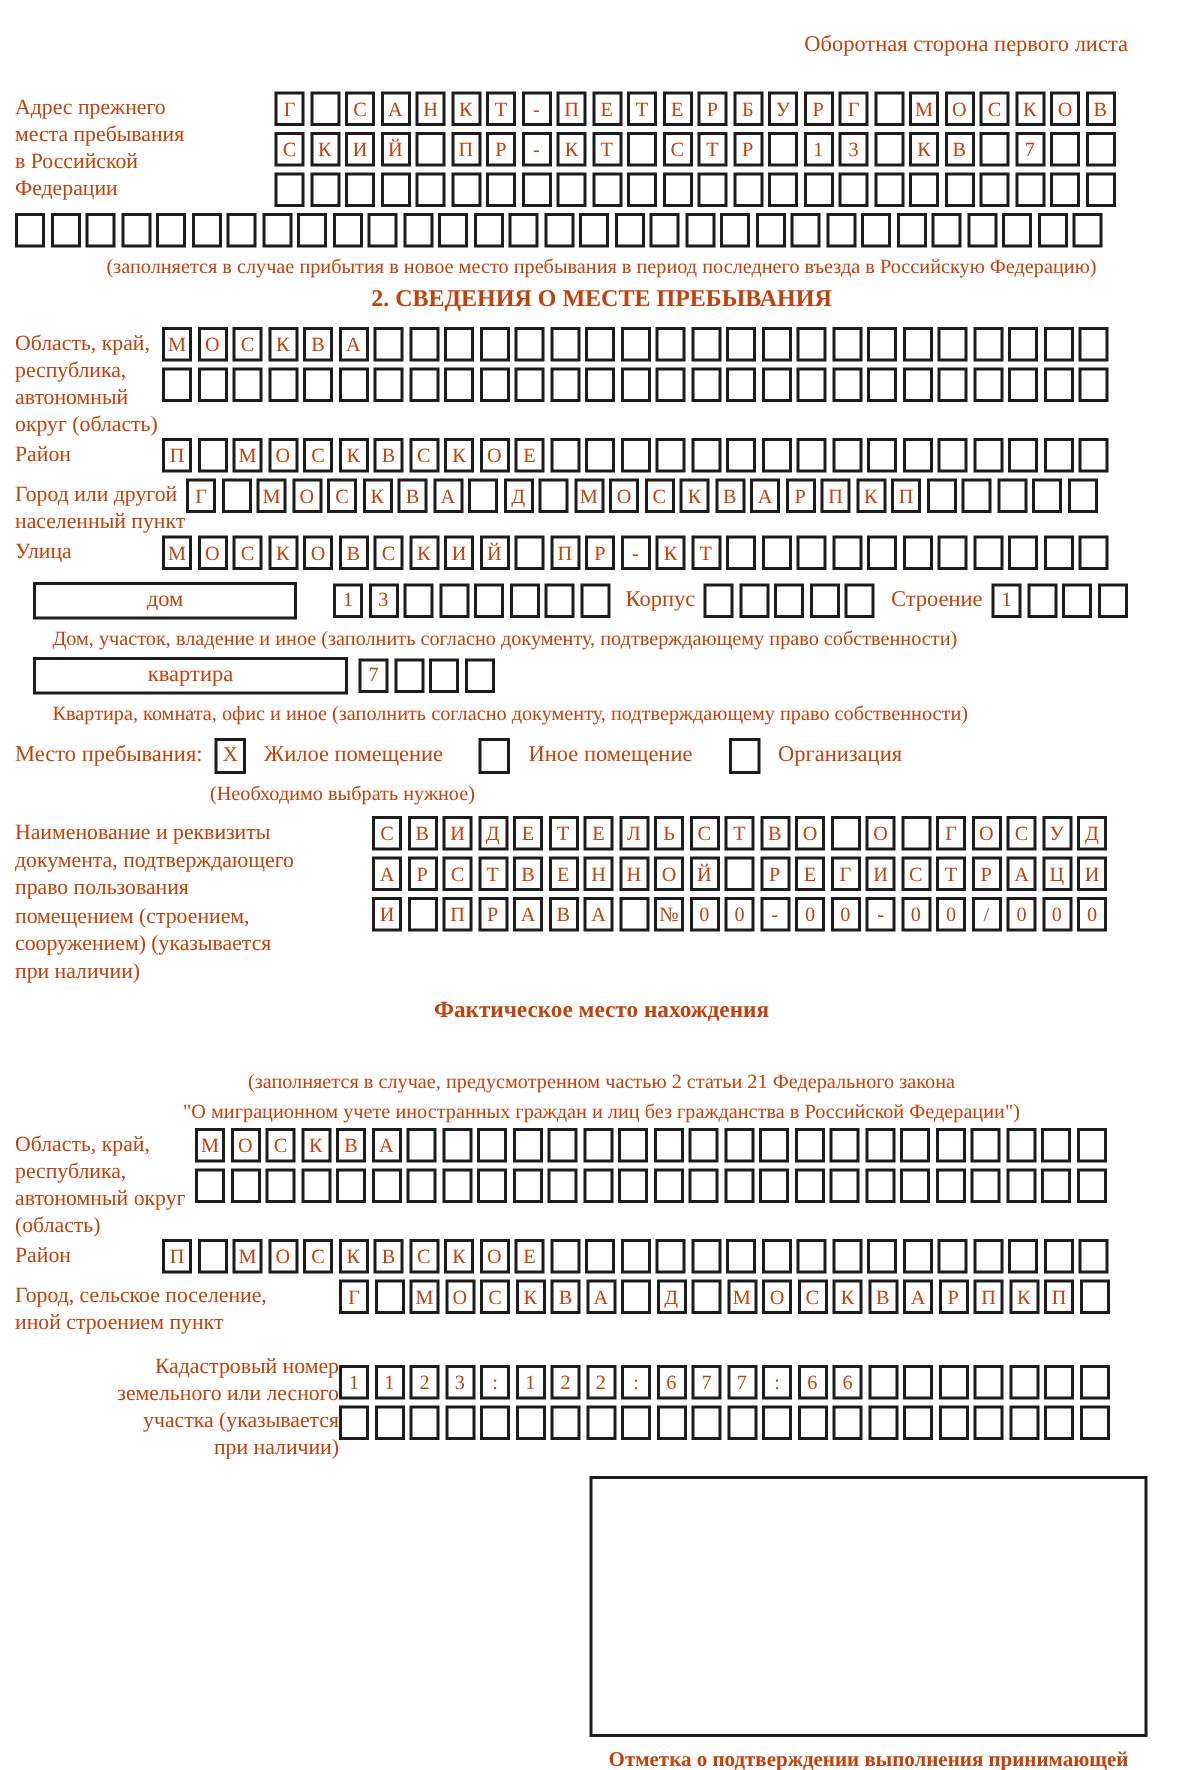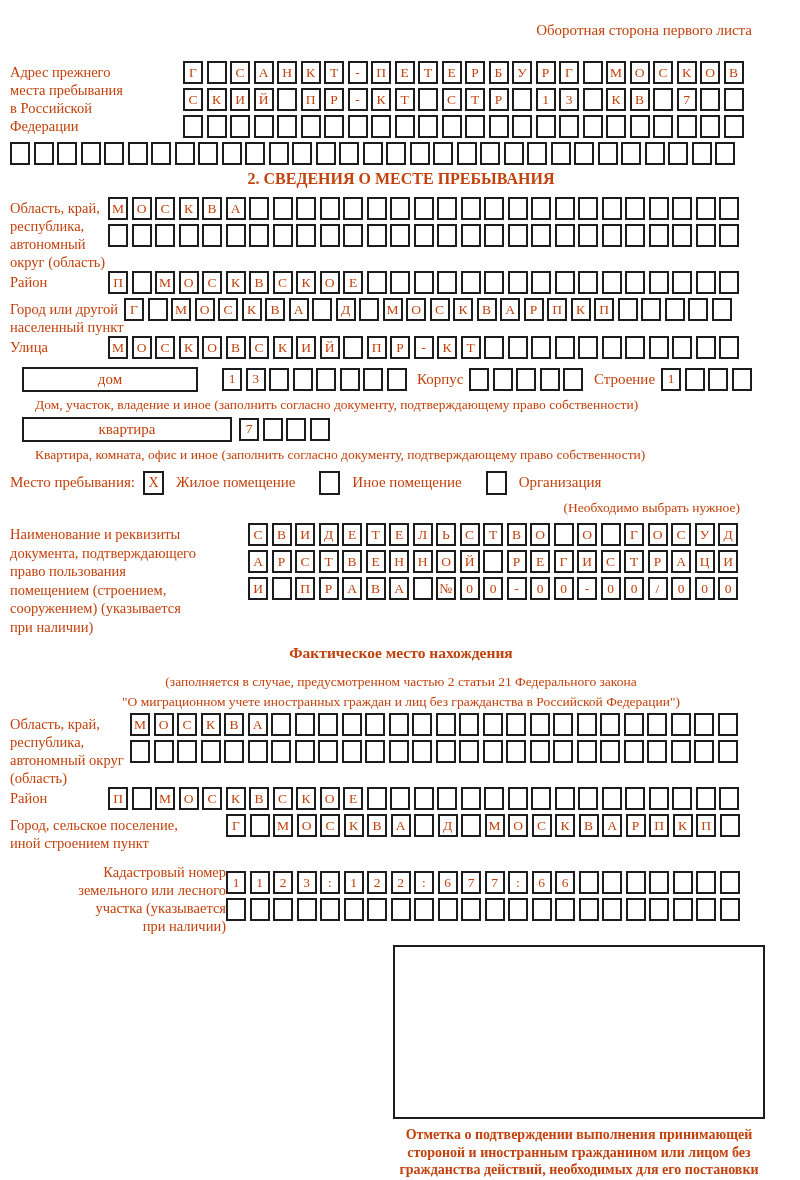--- a/index.html
+++ b/index.html
@@ -41,23 +41,23 @@
   .dom-box{width:176px;margin-right:24px;}
   .kv-box{width:210px;margin-right:7px;}
   .inline-label{font-size:15px;margin:0 6px 0 7px;flex:0 0 auto;}
   .mesto-row{display:flex;align-items:center;font-size:15px;margin-top:6px;height:27px;}
   .checkbox{
     box-sizing:border-box;width:21px;height:24px;border:2px solid var(--ink,#1c1c1c);
     margin:0 12px 0 8px;display:flex;align-items:center;justify-content:center;
     font-size:14px;flex:0 0 auto;
   }
   .opt-label{margin-right:16px;}
-  .choose-note{width:600px;margin:3px 0 7px 130px;text-align:right;}
+  .choose-note{width:600px;margin:3px 0 7px 130px;text-align:left;}
   .doc-block{margin-top:4px;}
-  .fact-title{font-size:15.5px;font-weight:bold;text-align:center;width:782px;margin:8px 0 11px 0;}
+  .fact-title{font-size:15.5px;font-weight:bold;text-align:center;width:782px;margin:8px 0 29px 0;}
   .fact-block{margin-top:2px;}
   .kad-block{margin-top:9px;text-align:right;}
   .kad-rows{padding-top:10px;}
   .stamp-wrap{margin:10px 0 0 383px;width:372px;}
   .stamp-box{box-sizing:border-box;height:174px;border:2px solid var(--ink,#1c1c1c);margin-bottom:7px;background:#fff;}
   .stamp-caption{font-size:14px;font-weight:bold;line-height:17.5px;text-align:center;}
 </style>
 </head>
 <body>
 
@@ -178,20 +178,21 @@
         <span class="cell"></span>
         <span class="cell"></span>
         <span class="cell"></span>
         <span class="cell"></span>
         <span class="cell"></span>
         <span class="cell"></span>
         <span class="cell"></span>
         <span class="cell"></span>
         <span class="cell"></span>
       </div>
+    <div class="note center addr-note">(заполняется в случае прибытия в новое место пребывания в период последнего въезда в Российскую Федерацию)</div>
   </div>
 
   <div class="section-title">2. СВЕДЕНИЯ О МЕСТЕ ПРЕБЫВАНИЯ</div>
 
   <div class="frow">
     <div class="label w-obl">Область, край,
 республика,
 автономный
 округ (область)</div>
     <div class="rows">

